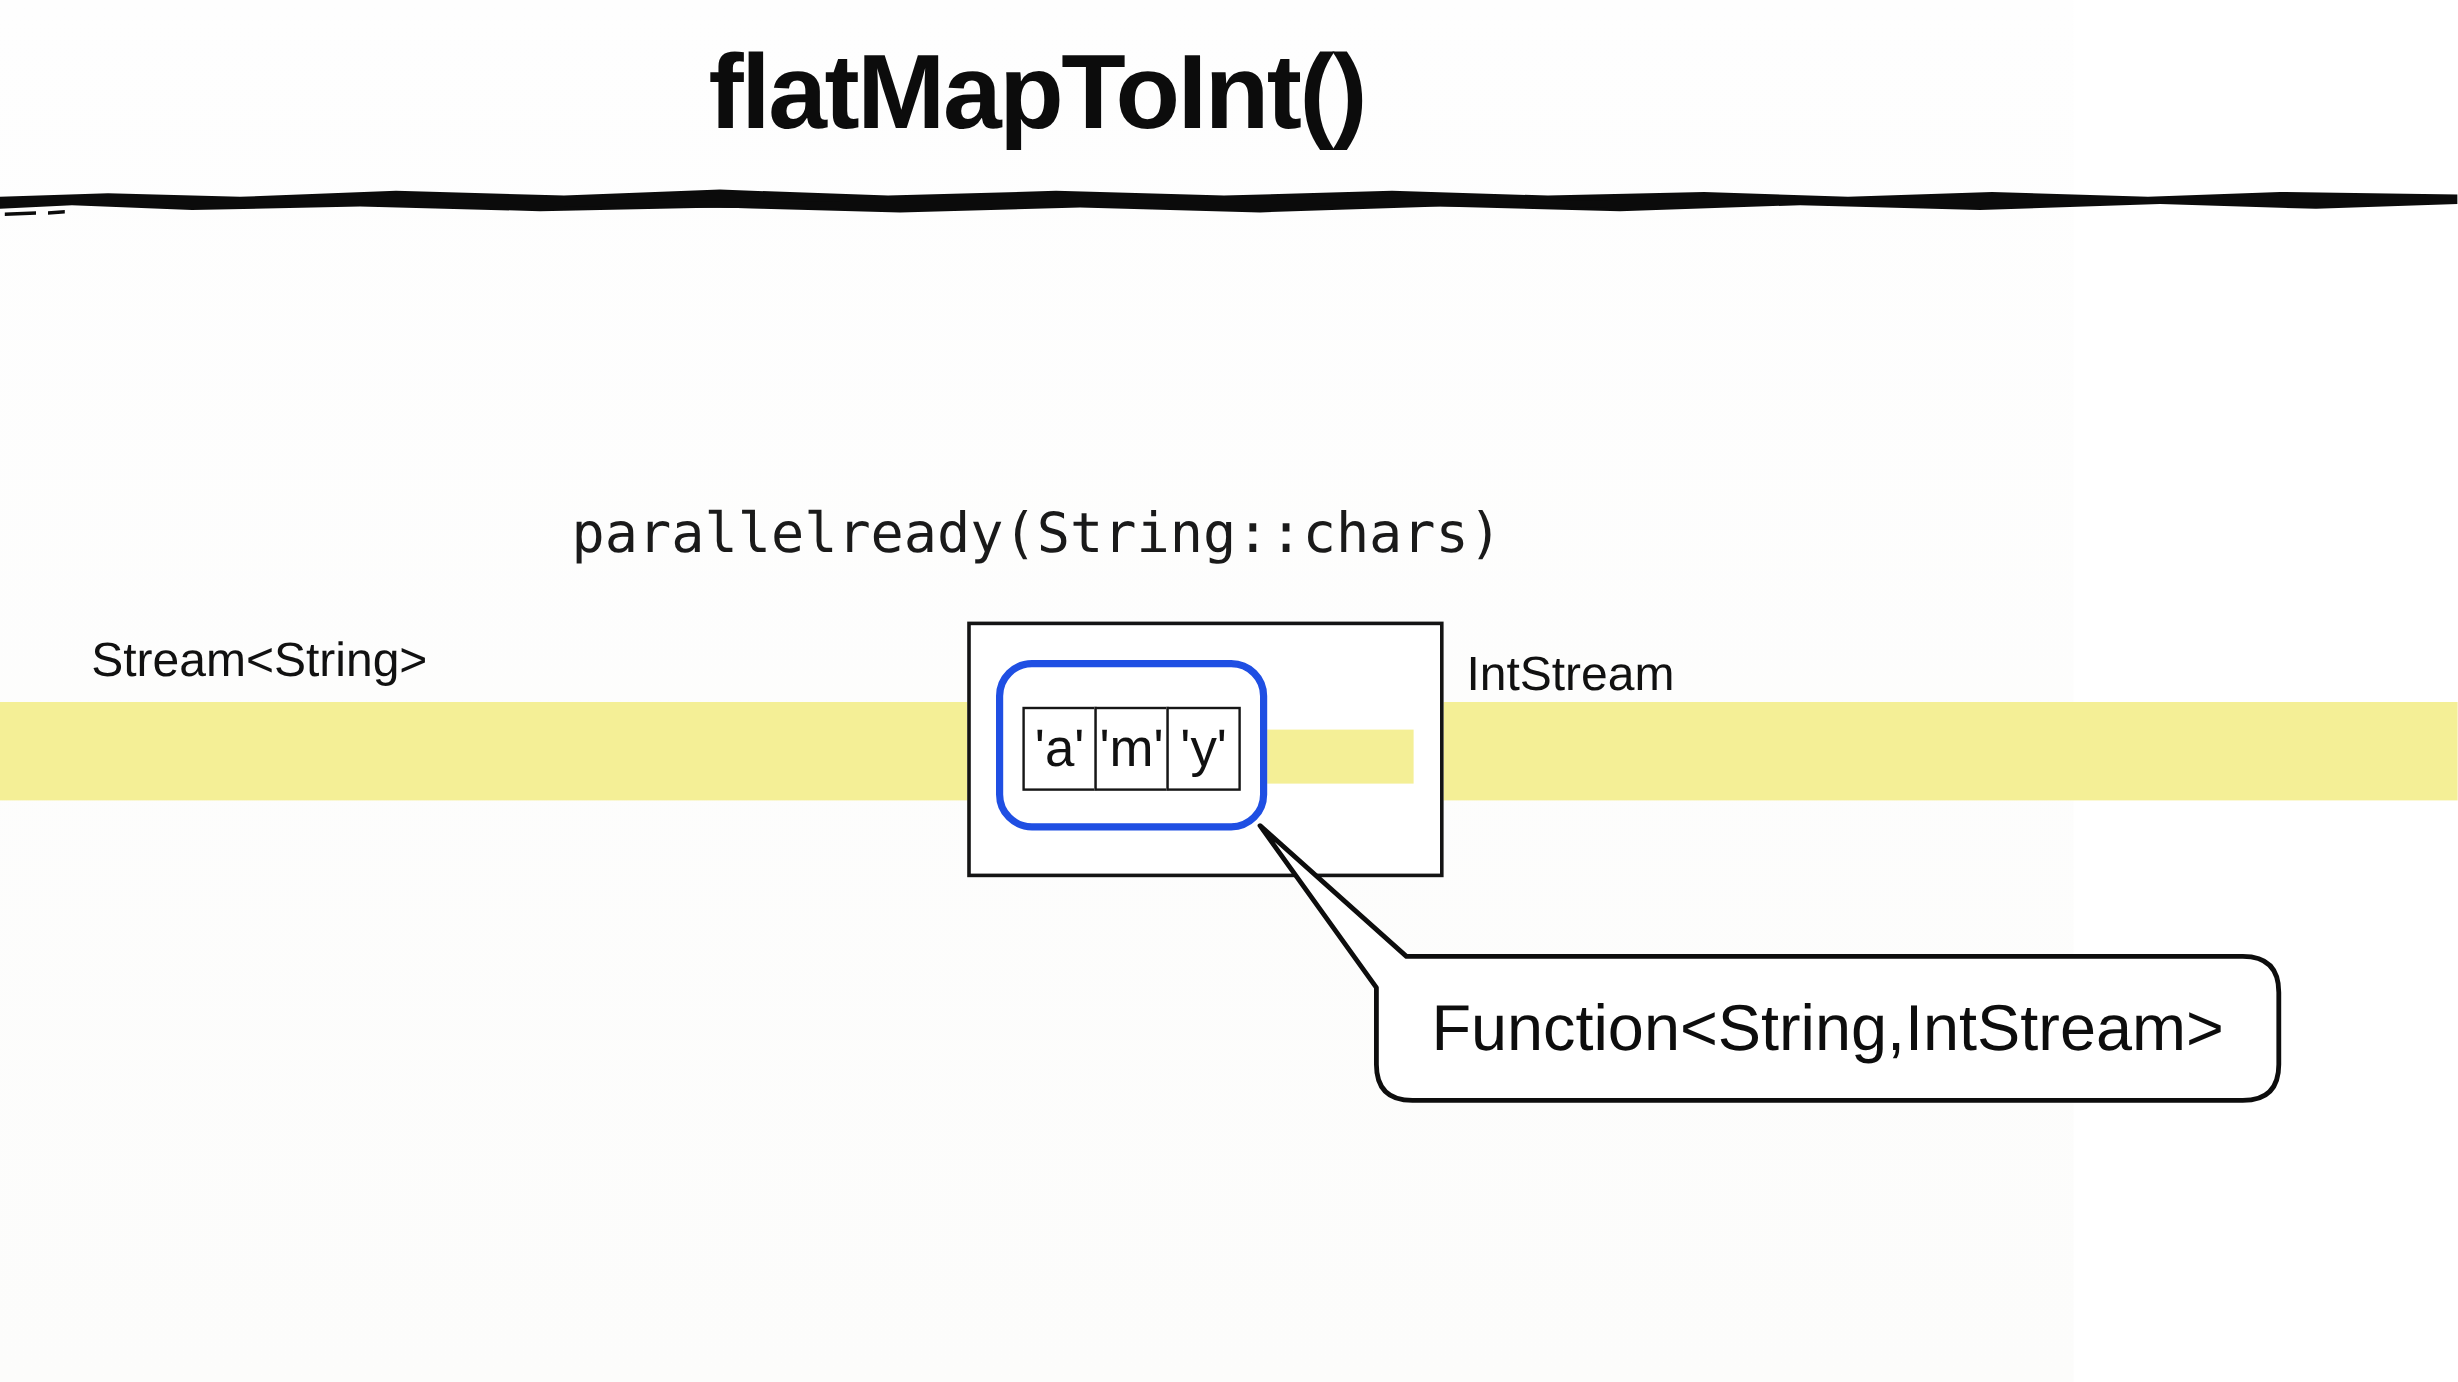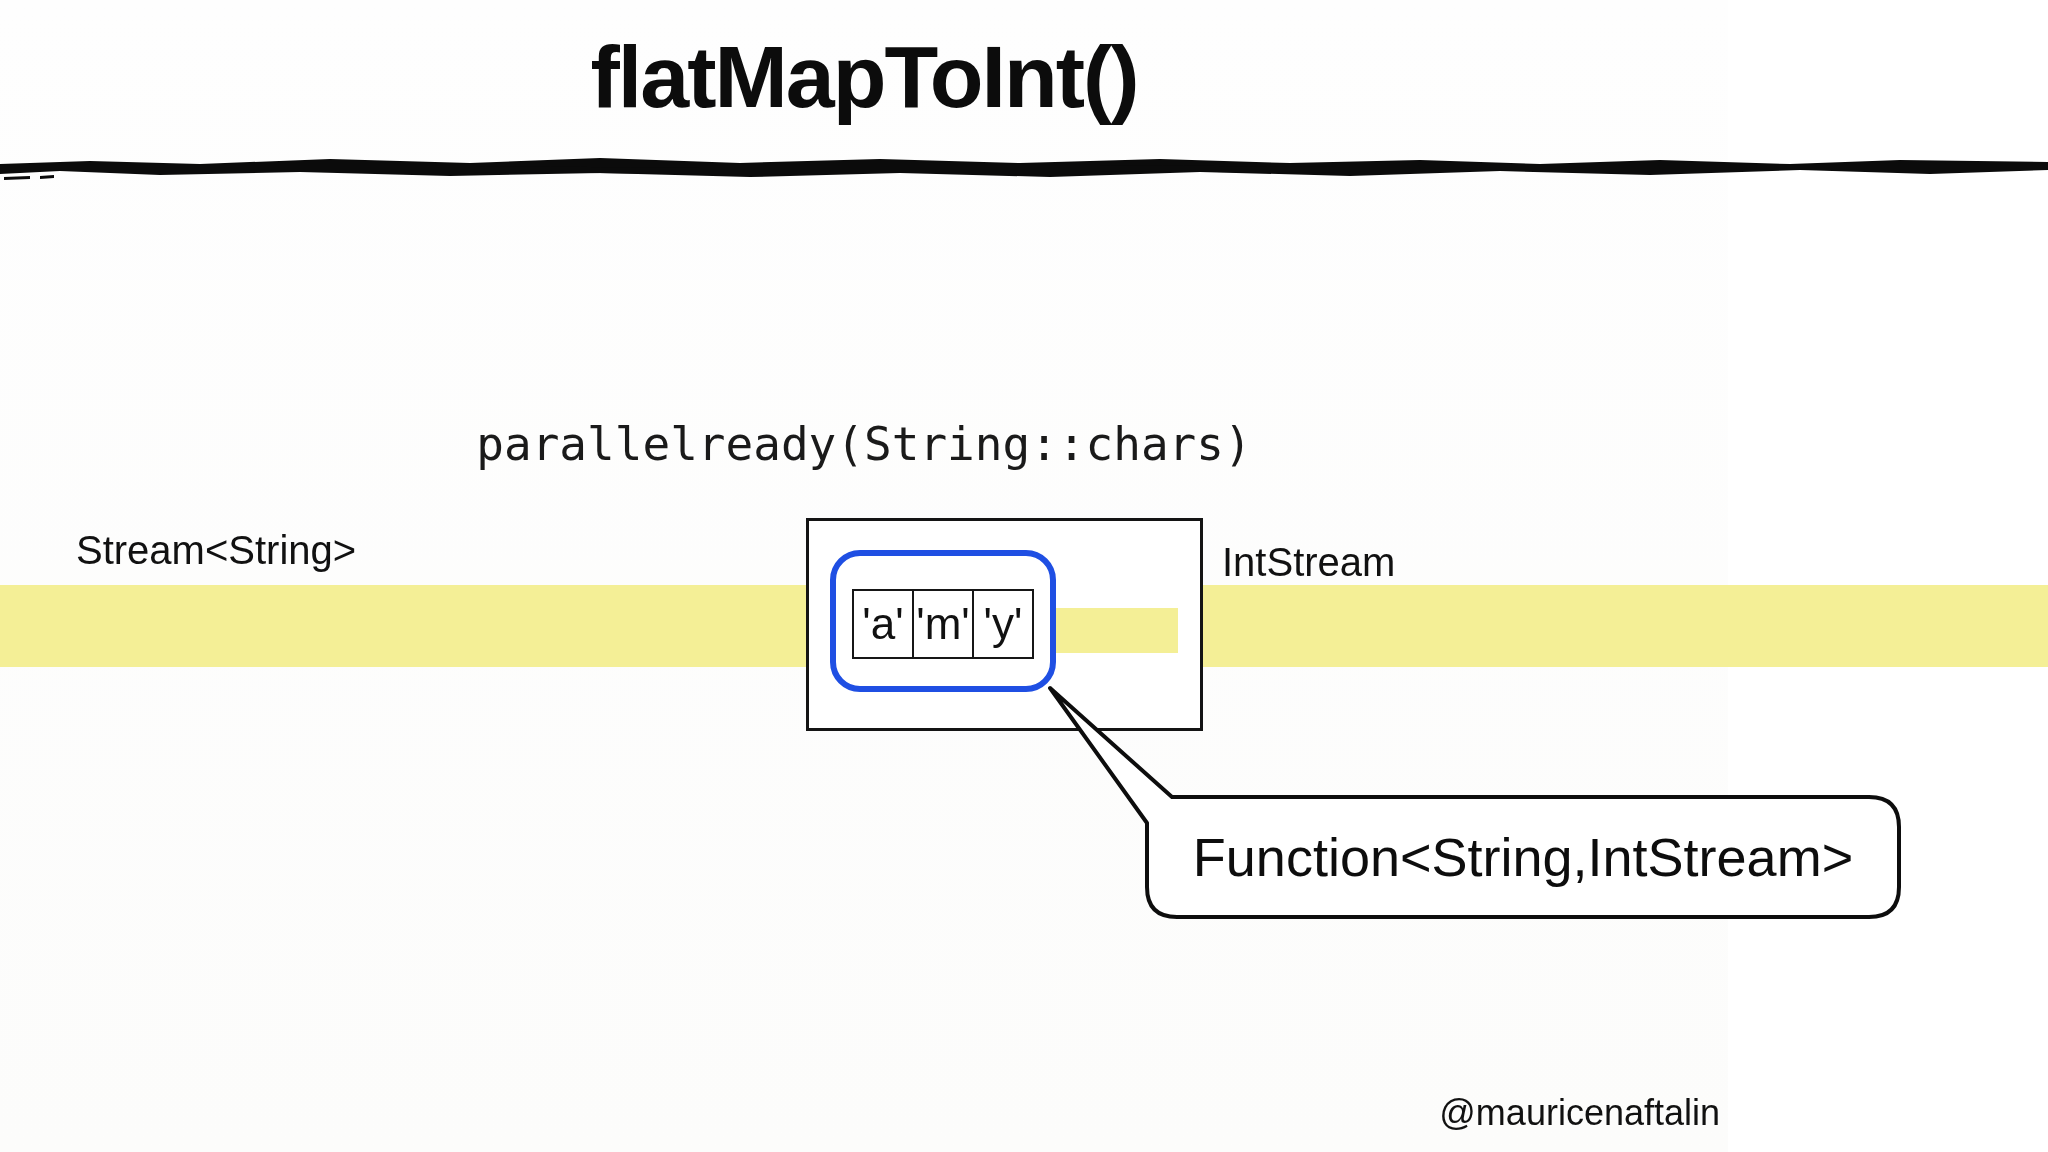--- a/index.html
+++ b/index.html
@@ -141,15 +141,14 @@
       L 1899 887
       Q 1899 917 1869 917
       L 1177 917
       Q 1147 917 1147 887
       L 1147 823
       Z"></path>
   </svg>
 
   <div class="abs callout-label">Function&lt;String,IntStream&gt;</div>
 
-  <div class="abs footer-right">@mauricenaftalin</div>
 
 </div>
 
 </body></html>

